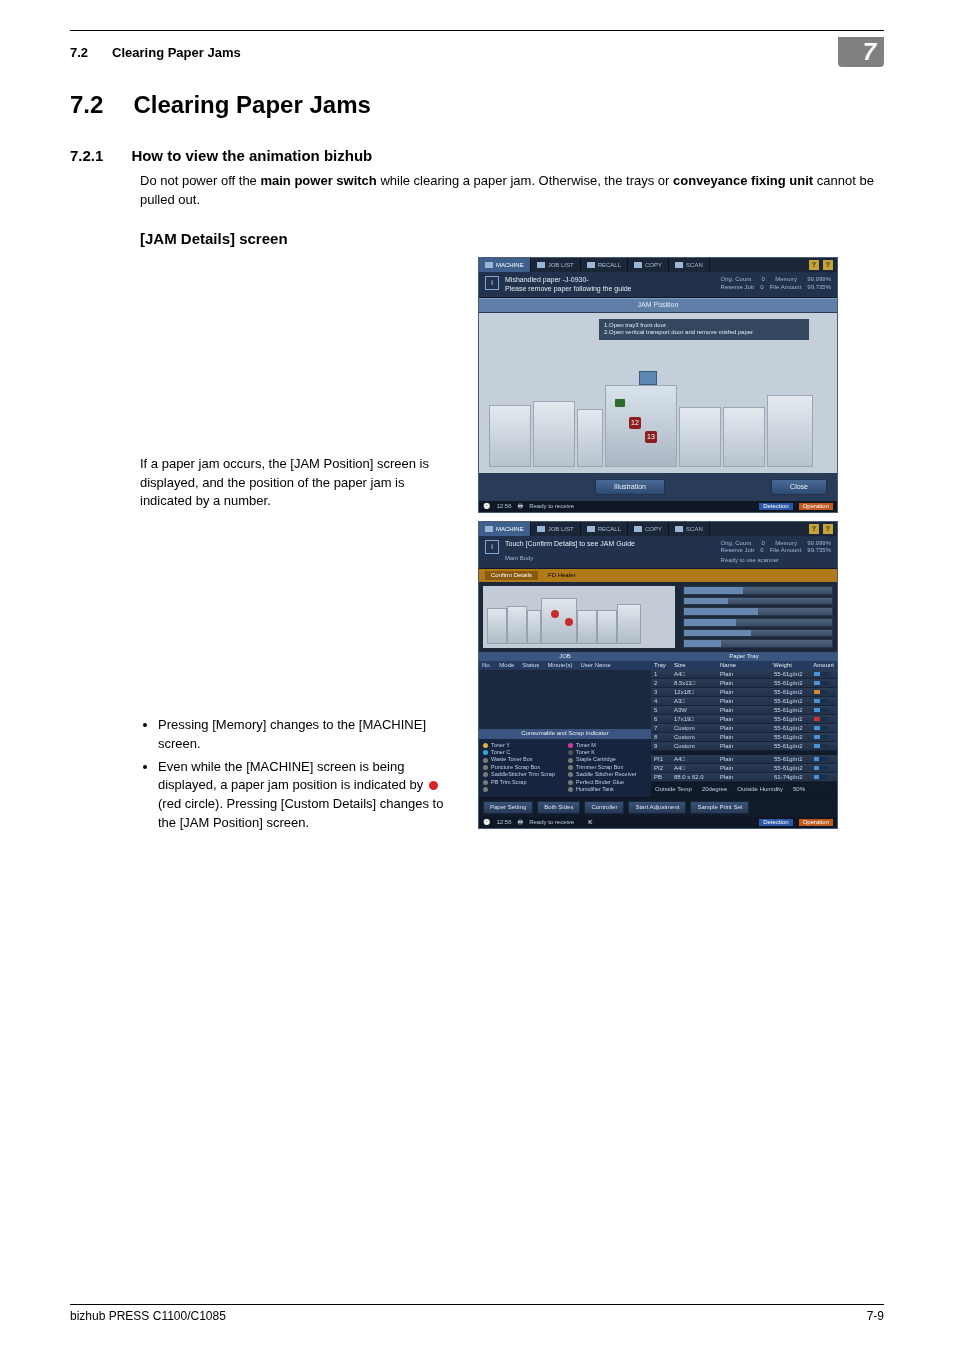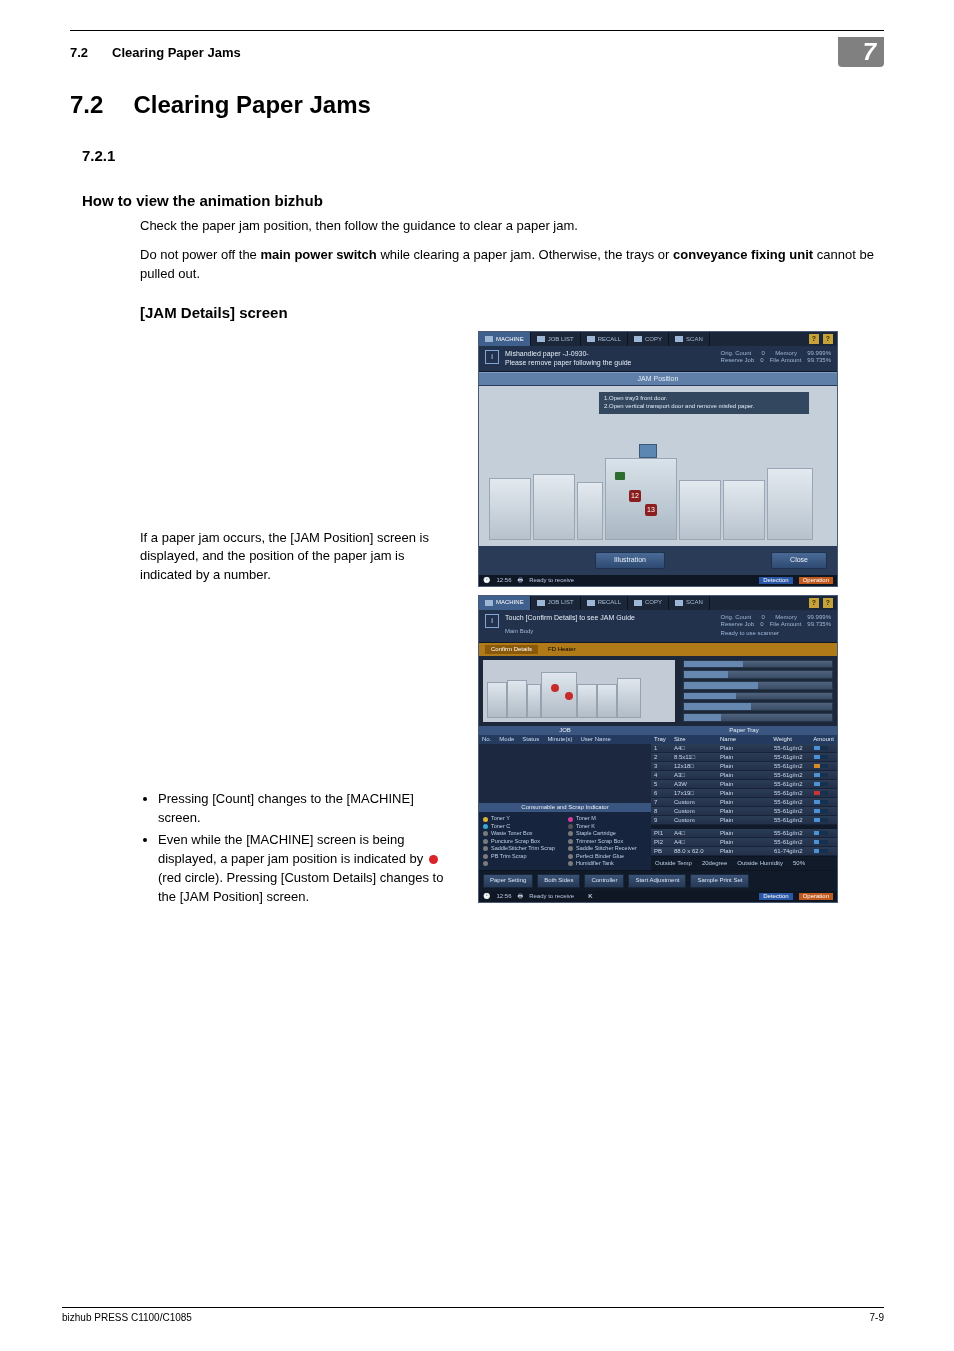--- a/index.html
+++ b/index.html
@@ -59,22 +59,21 @@
     font-weight: bold;
   }
   .h1-title {
     font-size: 24px;
     font-weight: bold;
   }
   .h2-row {
     display: flex;
     align-items: baseline;
     gap: 28px;
-    margin: 10px 0 8px 12px;
-    flex-direction: column;
+    margin: 10px 0 8px 0;
   }
   .h2-num {
     font-size: 15px;
     font-weight: bold;
   }
   .h2-title {
     font-size: 15px;
     font-weight: bold;
   }
   .body-block {
@@ -422,24 +421,24 @@
   .ss2-btn {
     background: linear-gradient(#3a5276,#273a56);
     border:1px solid #18263c;
     color:#d7e4f3;
     font-size:6px;
     padding:2px 6px;
   }
   .footer {
     position:absolute;
     bottom: 28px;
-    left: 62px; right: 70px;
+    left: 70px; right: 70px;
     border-top: 1px solid #000;
     padding-top: 4px;
-    font-size: 10px;
+    font-size: 12px;
     display:flex;
     justify-content: space-between;
   }
   b { font-weight: bold; }
 </style>
 </head>
 <body>
 
 <div class="page">
 
@@ -456,21 +455,20 @@
     <span class="h1-num">7.2</span>
     <span class="h1-title">Clearing Paper Jams</span>
   </div>
 
   <div class="h2-row">
     <span class="h2-num">7.2.1</span>
     <span class="h2-title">How to view the animation bizhub</span>
   </div>
 
   <div class="body-block">
-    <p>Check the paper jam position, then follow the guidance to clear a paper jam.</p>
     <p>
       <span>Do not power off the </span><b>main power switch</b><span> while clearing a paper jam. Otherwise, the trays or </span><b>conveyance fixing unit</b><span> cannot be pulled out.</span>
     </p>
 
     <div class="h3-title">[JAM Details] screen</div>
 
     <div class="two-col">
       <div class="left">
         <p>If a paper jam occurs, the [JAM Position] screen is displayed, and the position of the paper jam is indicated by a number.</p>
       </div>
@@ -560,21 +558,21 @@
             <span class="ss-chip orange">Operation</span>
           </div>
         </div>
       </div>
     </div>
 
 
     <div class="two-col">
       <div class="left">
         <ul class="tips">
-          <li>Pressing [Count] changes to the [MACHINE] screen.</li>
+          <li>Pressing [Memory] changes to the [MACHINE] screen.</li>
           <li>
             <span>Even while the [MACHINE] screen is being displayed, a paper jam position is indicated by </span><span class="red-dot"></span><span> (red circle). Pressing [Custom Details] changes to the [JAM Position] screen.</span>
           </li>
         </ul>
       </div>
       <div class="right">
 
         <div class="screenshot">
           <div class="ss-tabs">
             <div class="ss-tab active">

